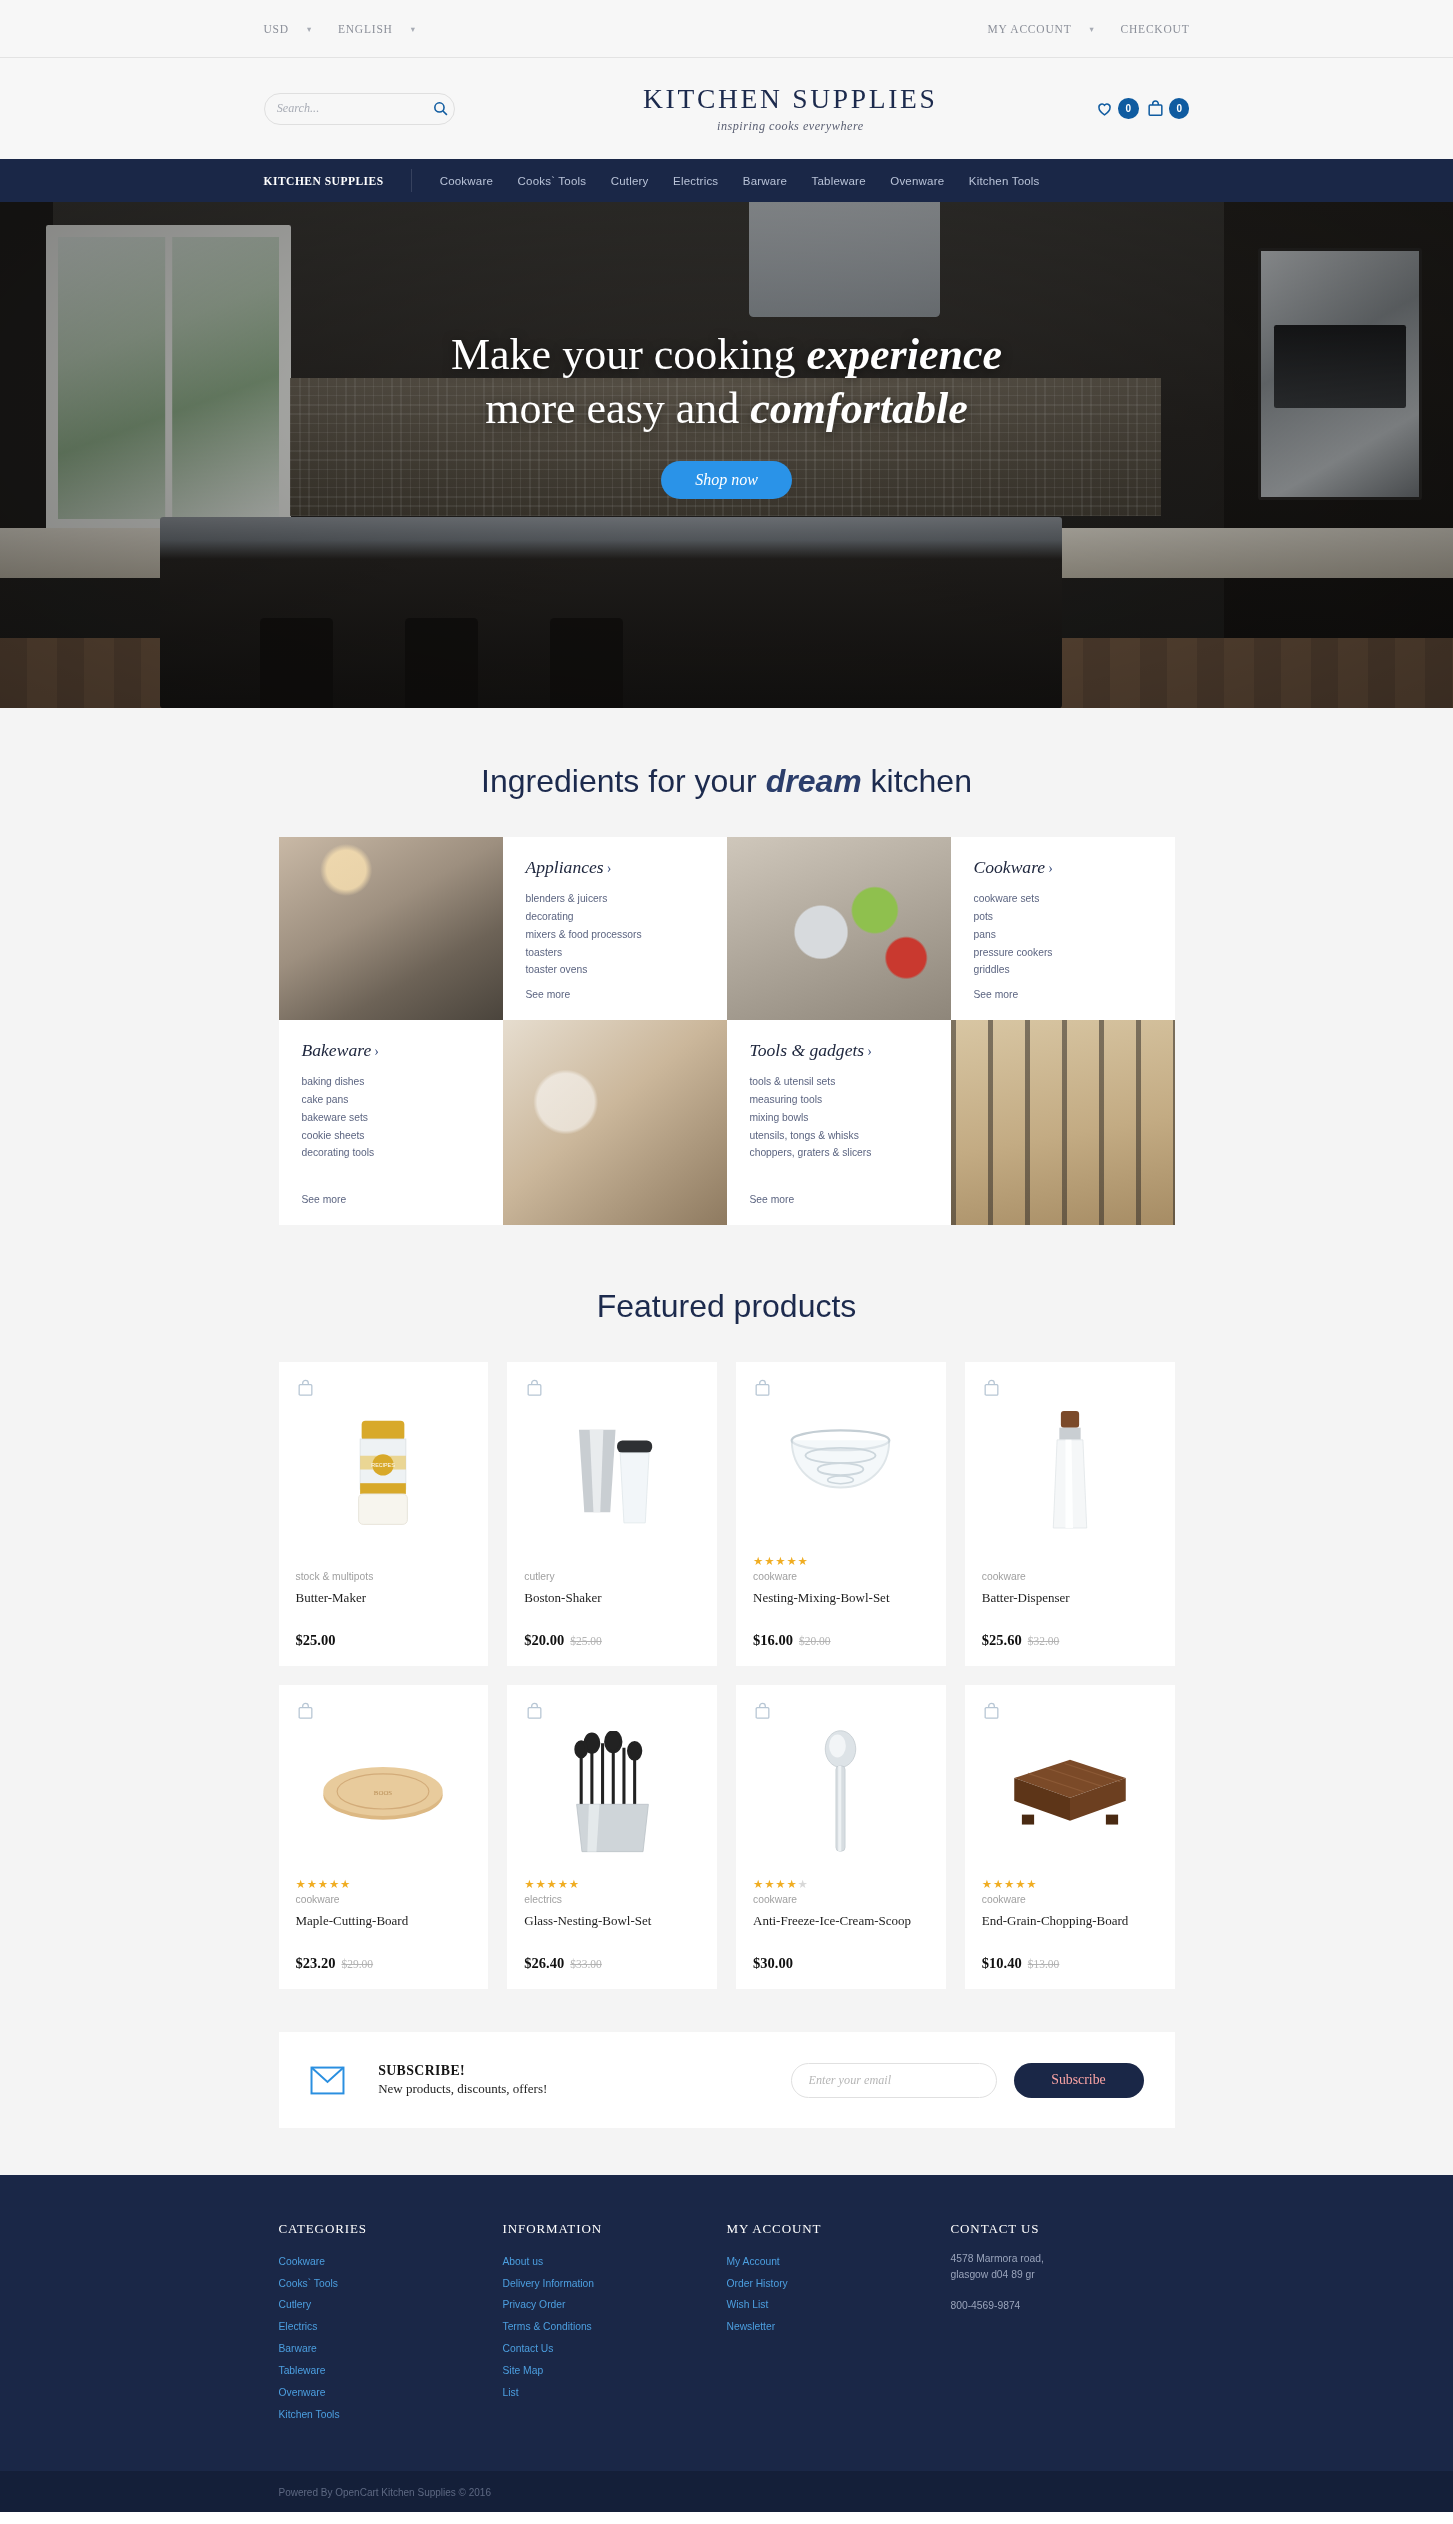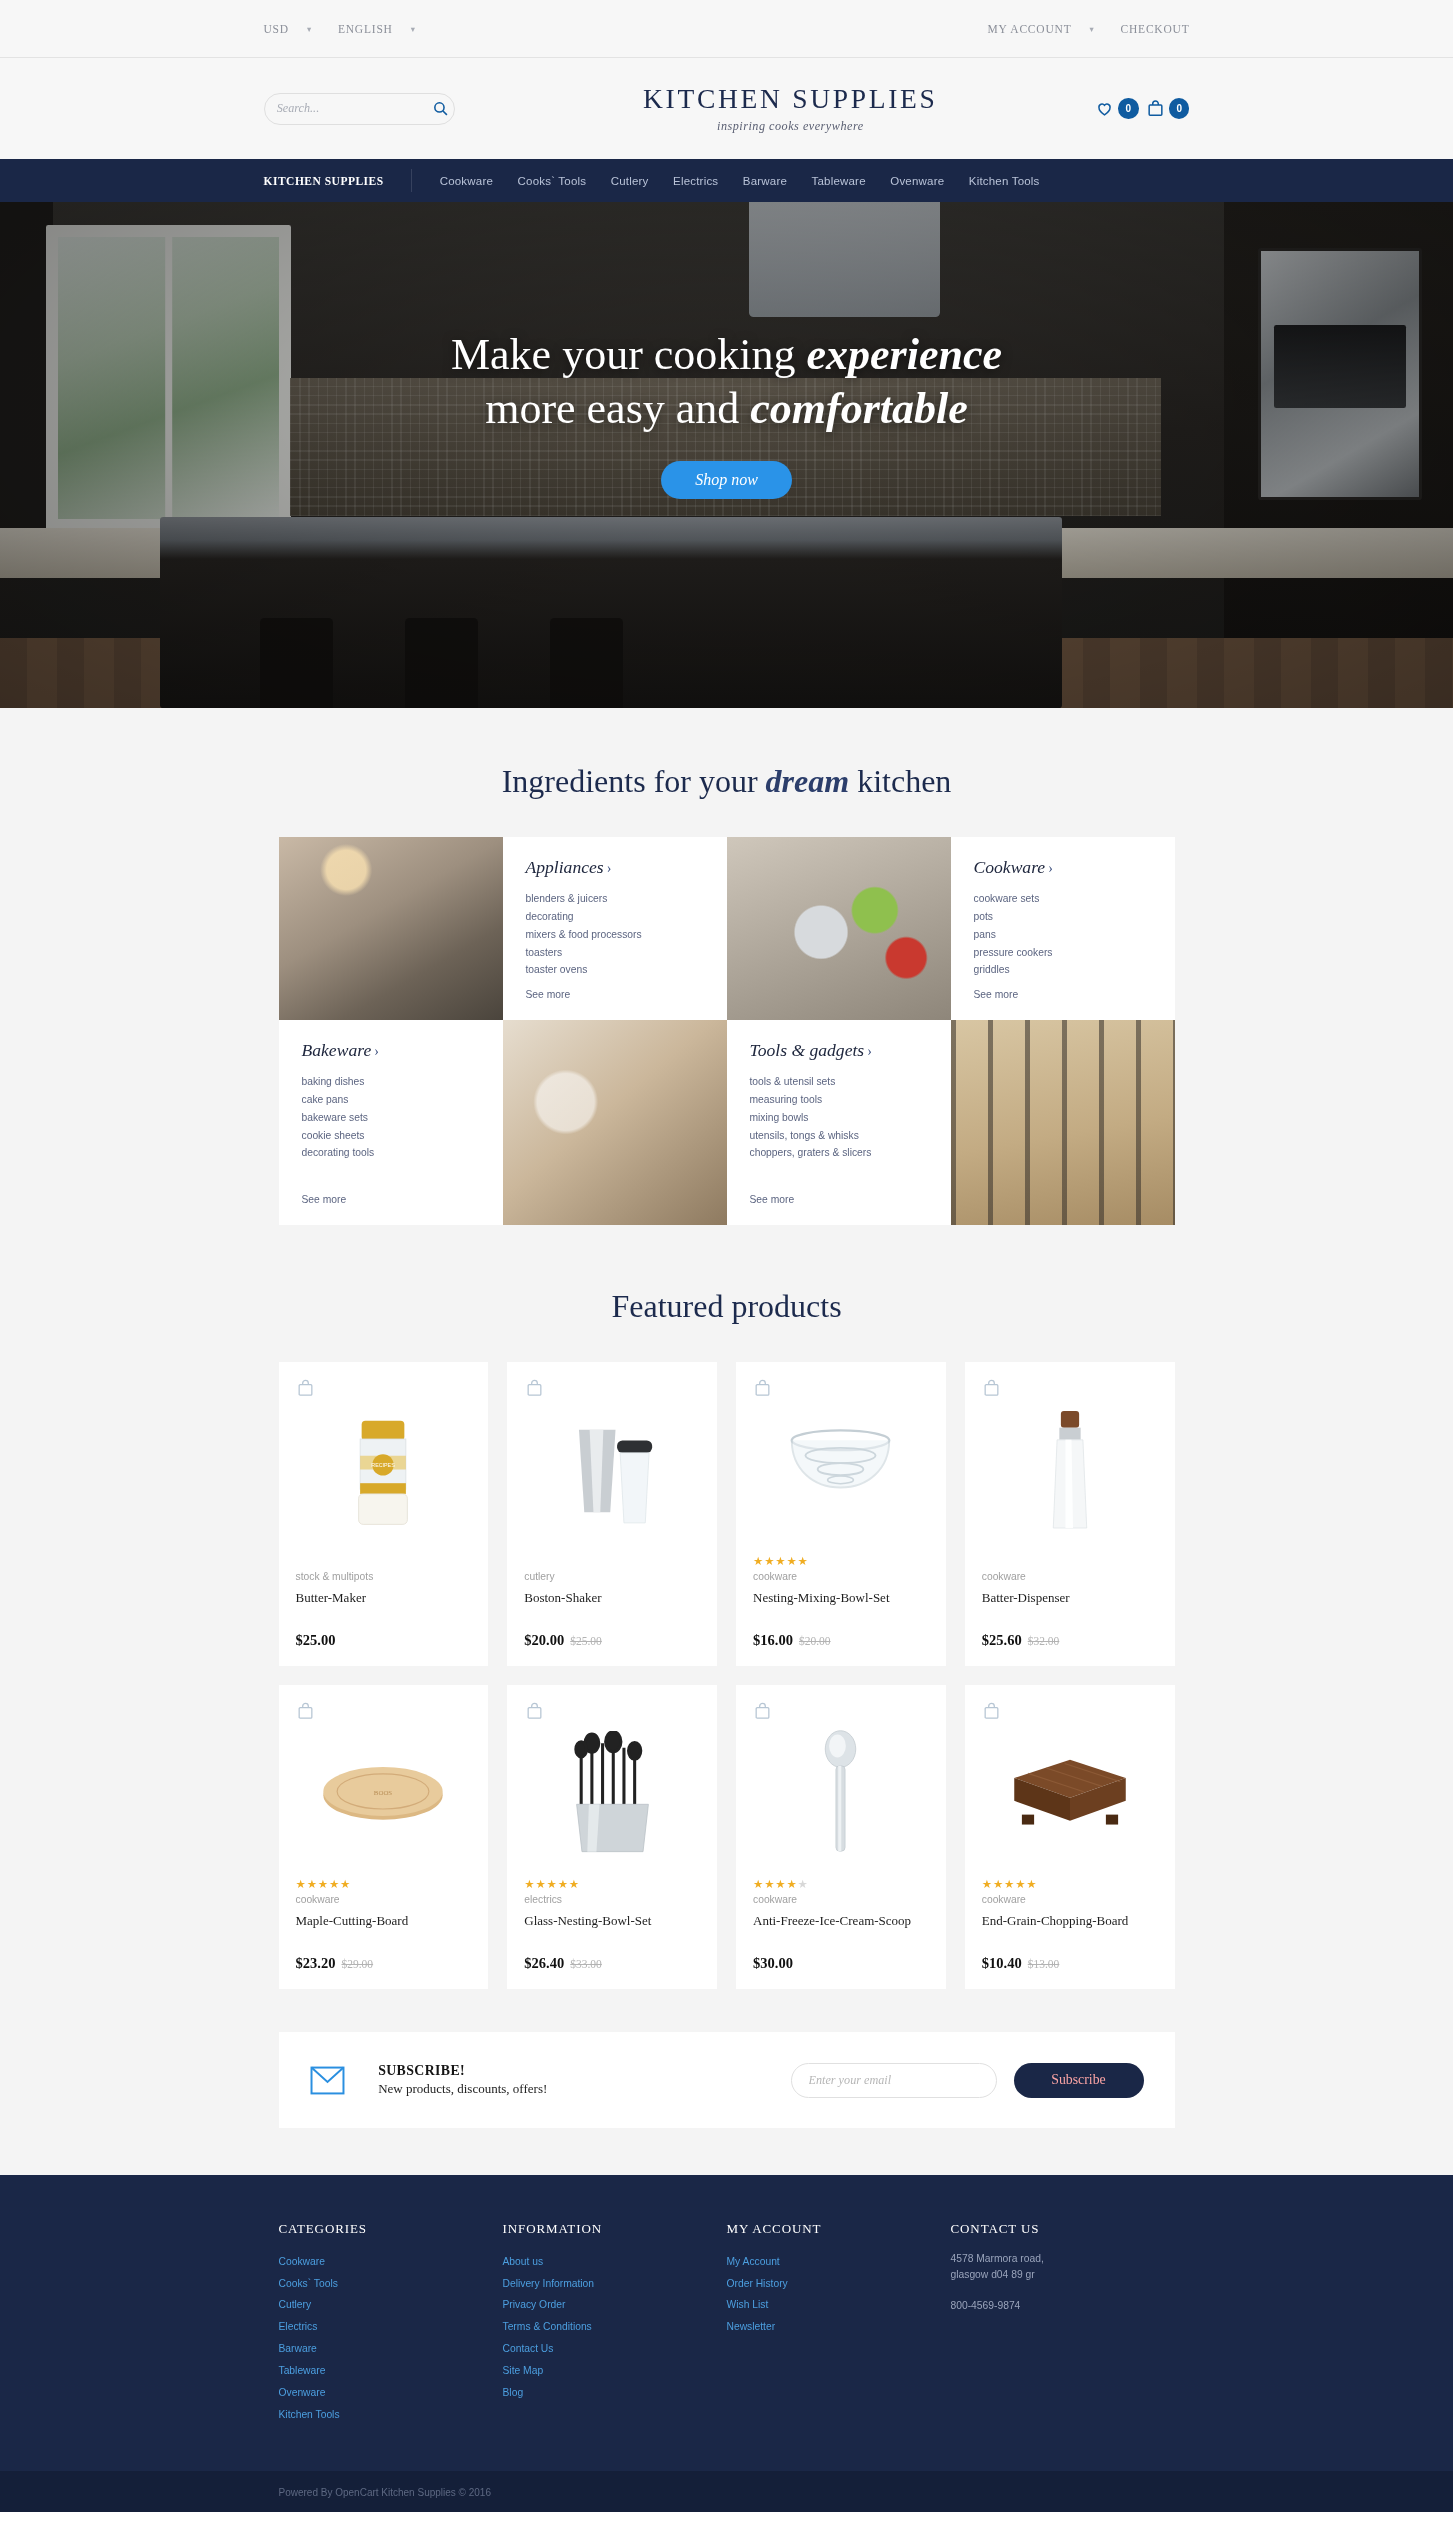--- a/index.html
+++ b/index.html
@@ -158,21 +158,21 @@
   .hero-h em { font-style: italic; font-weight: bold; }
   .hero-btn {
     margin-top: 26px; background: #2a93e8; color: #fff; border: none;
     font-family: "Liberation Serif", serif; font-style: italic;
     font-size: 16px; padding: 10px 34px; border-radius: 20px; cursor: pointer;
   }
 
   
   .section { background: #f4f4f4; }
   .sec-title {
-    font-family: Liberation Serif, serif; font-size: 32px; color: #1c2a4d;
+    font-family: Liberation Sans, sans-serif; font-size: 32px; color: #1c2a4d;
     text-align: center; font-weight: 400;
   }
   .sec-title em { font-style: italic; font-weight: bold; color: #2c3e6b; }
   .container { width: 896px; margin: 0 auto; }
 
   
   .catgrid { display: grid; grid-template-columns: repeat(4, 1fr); gap: 0; }
   .cat-img { height: 183px; background-size: cover; background-position: center; }
   .cat-img.r2 { height: 205px; }
   .cat-card {
@@ -698,21 +698,21 @@
         </div>
         <div>
           <div class="foot-h">INFORMATION</div>
           <ul class="foot-list">
             <li>About us</li>
             <li>Delivery Information</li>
             <li>Privacy Order</li>
             <li>Terms &amp; Conditions</li>
             <li>Contact Us</li>
             <li>Site Map</li>
-            <li>Blog</li>
+            <li>List</li>
           </ul>
         </div>
         <div>
           <div class="foot-h">MY ACCOUNT</div>
           <ul class="foot-list">
             <li>My Account</li>
             <li>Order History</li>
             <li>Wish List</li>
             <li>Newsletter</li>
           </ul>

